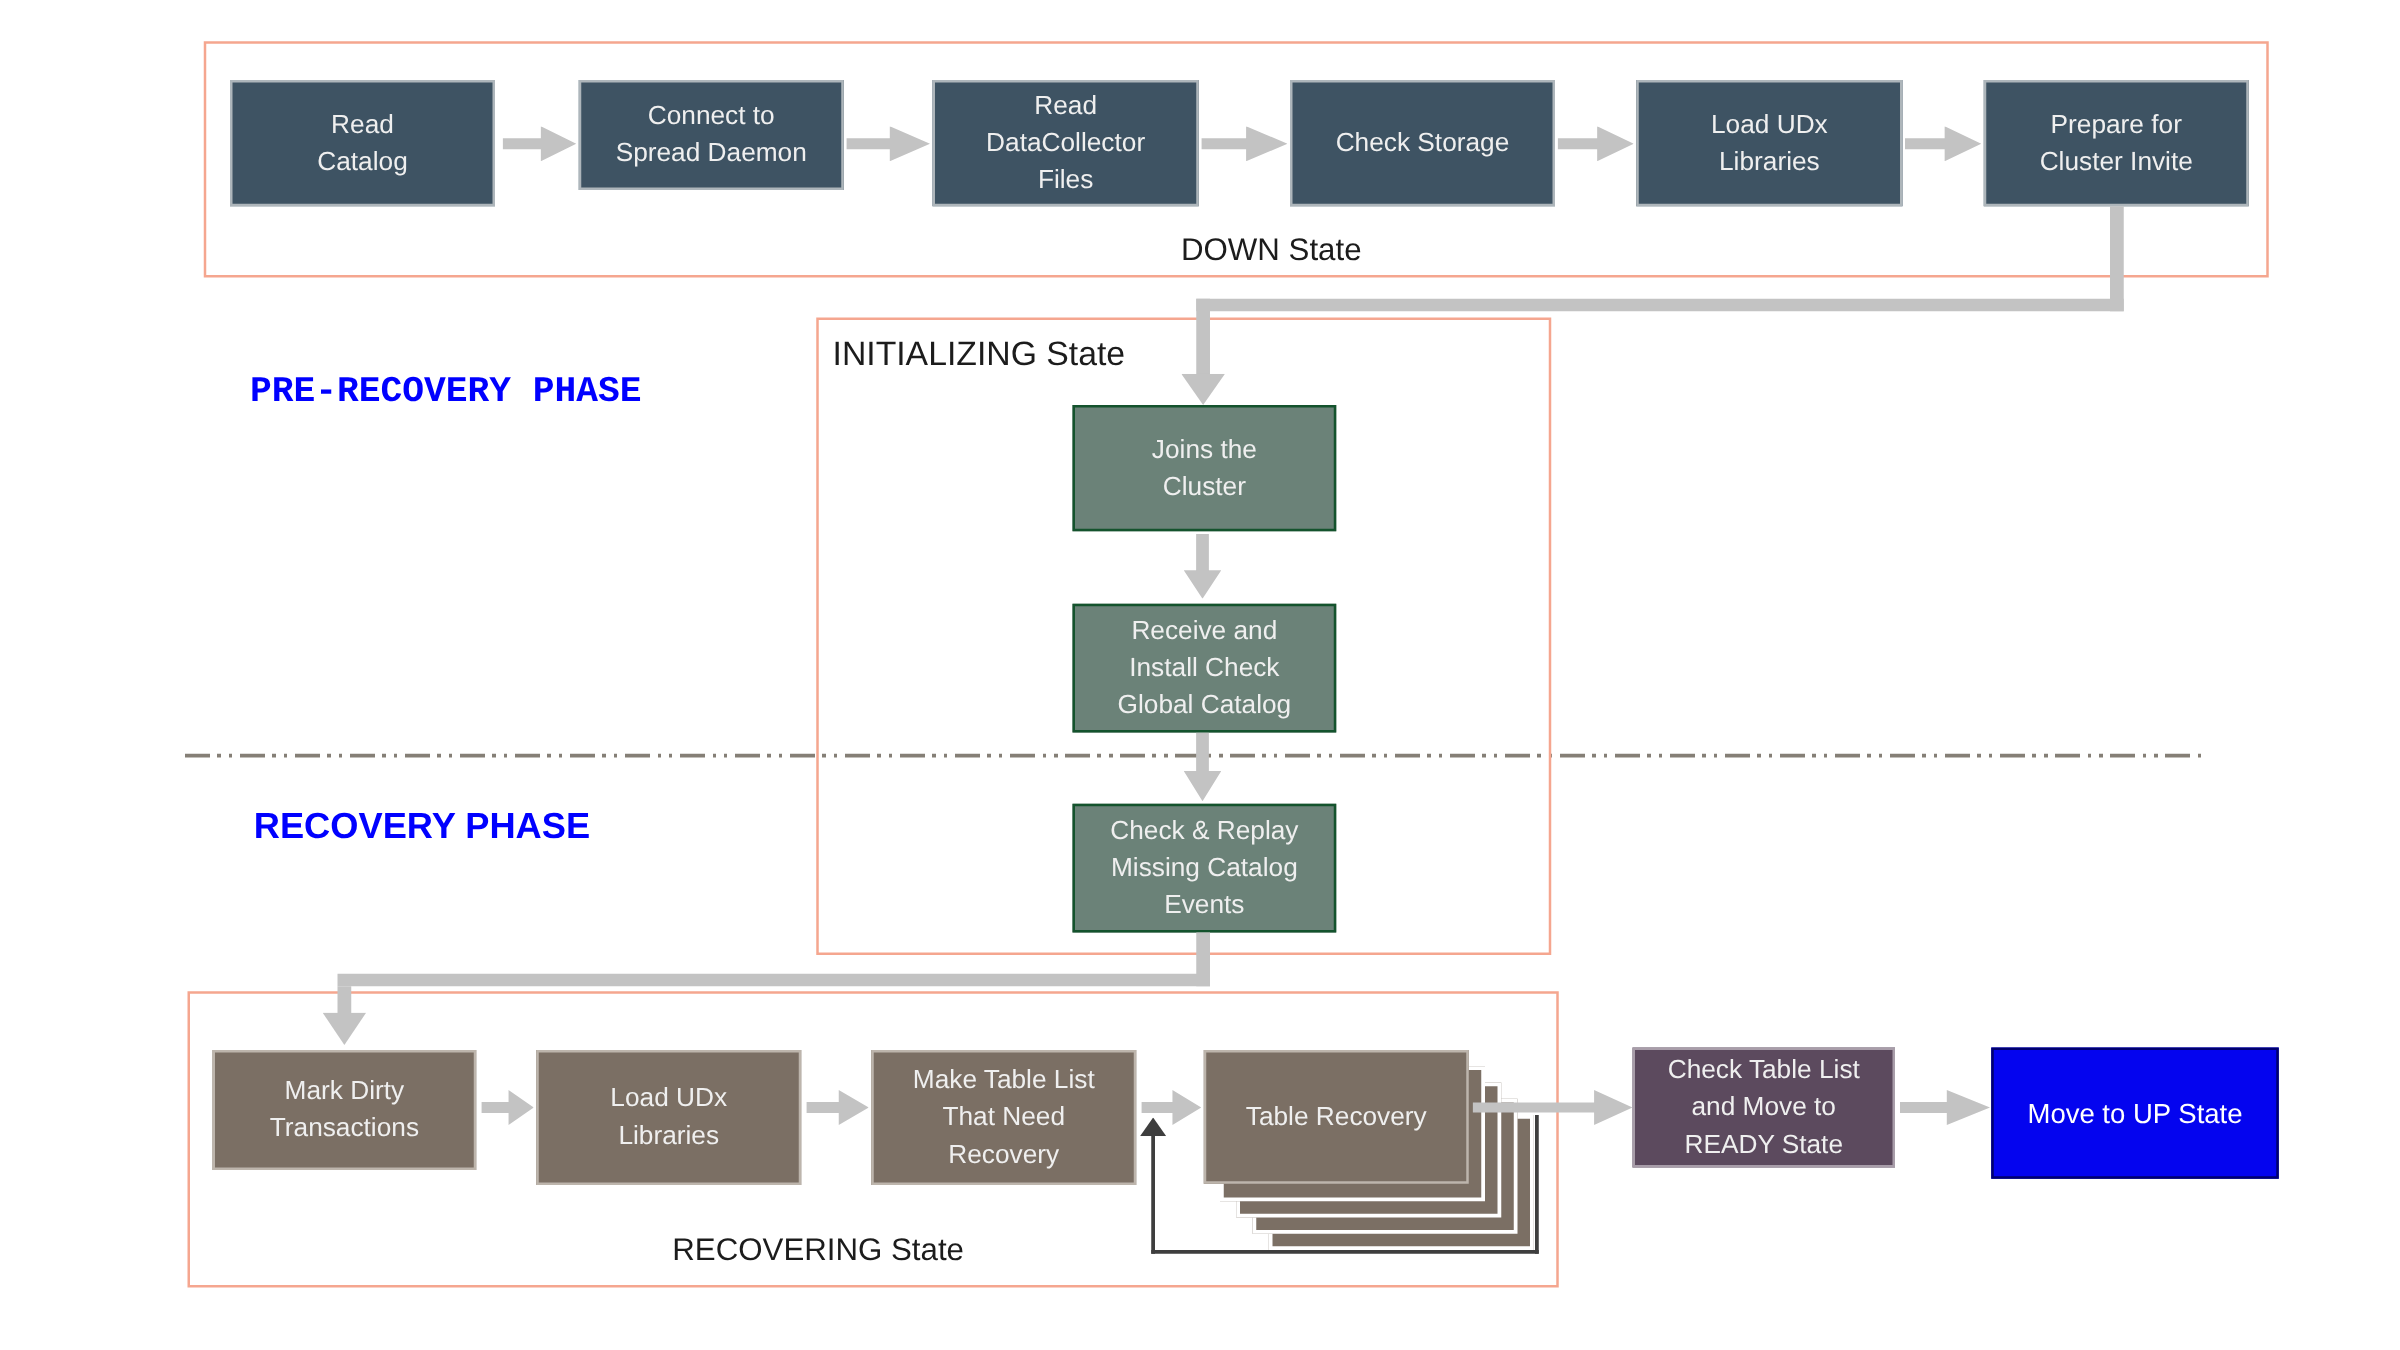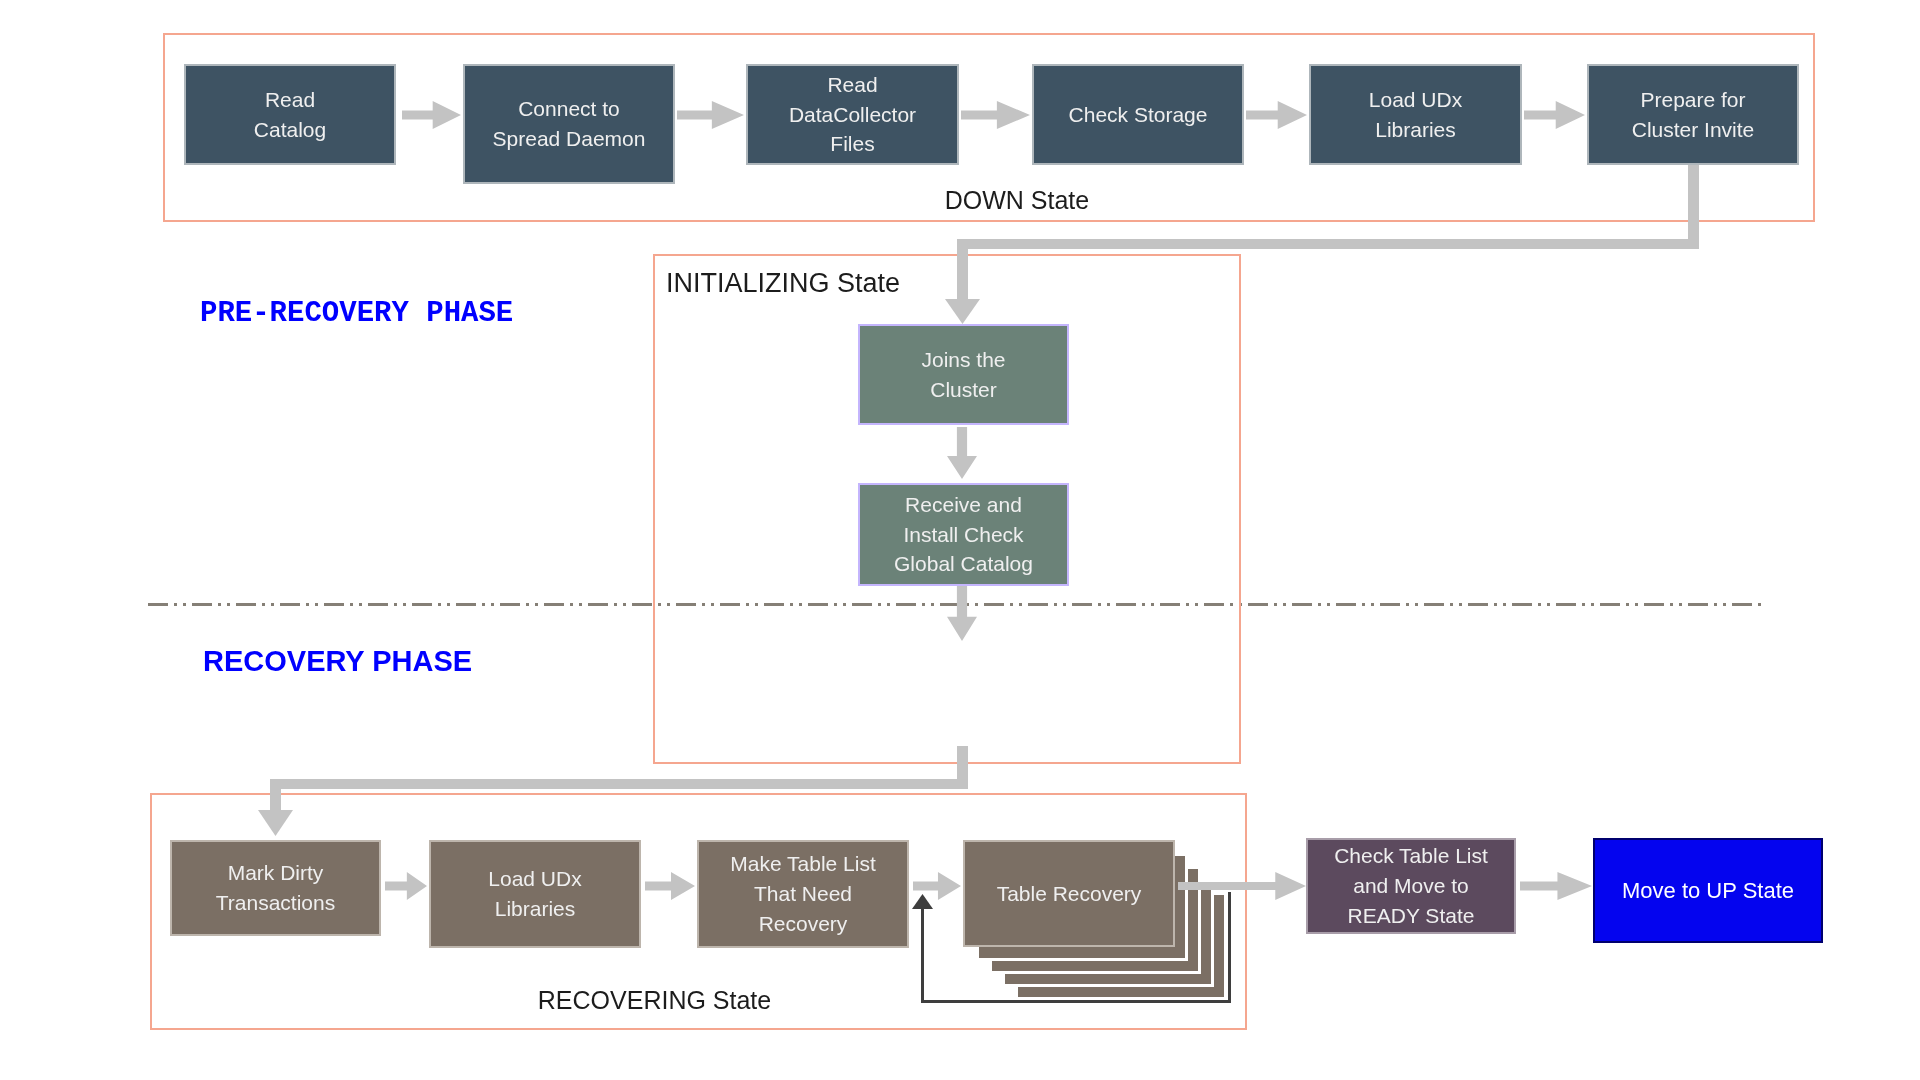--- a/index.html
+++ b/index.html
@@ -10,21 +10,21 @@
   .container{
     position:absolute;border:2px solid #f5a68f;background:transparent;
     box-sizing:border-box;z-index:1;
   }
   .box{
     position:absolute;display:flex;align-items:center;justify-content:center;
     text-align:center;color:#efefef;font-size:21px;line-height:1.42;
     white-space:pre-line;box-sizing:border-box;z-index:4;
   }
   .slate{background:#3e5363;border:2px solid #aeb6bb;}
-  .green{background:#6b8278;border:2px solid #c4b5fd;}
+  .green{background:#6b8278;border:2px solid #14532d;}
   .taupe{background:#7b6f64;border:2px solid #bdb5ac;}
   .purple{background:#5c4a5e;border:2px solid #a89da9;}
   .blueact{background:#0404ef;border:2px solid #00006e;color:#ffffff;font-size:22px;}
   .layer{position:absolute;background:#7b6f64;border:3px solid #ffffff;box-sizing:border-box;z-index:3;}
   .harrow{position:absolute;height:28px;background:#c3c3c3;z-index:6;
     clip-path:polygon(0 34%,52% 34%,52% 0,100% 50%,52% 100%,52% 66%,0 66%);}
   .harrow-long{position:absolute;height:28px;background:#c3c3c3;z-index:6;
     clip-path:polygon(0 36%,76% 36%,76% 0,100% 50%,76% 100%,76% 64%,0 64%);}
   .varrow{position:absolute;width:30px;background:#c3c3c3;z-index:6;
     clip-path:polygon(33% 0,67% 0,67% 56%,100% 56%,50% 100%,0 56%,33% 56%);}
@@ -56,21 +56,21 @@
 
   <div class="divider" style="left:148px;top:603px;width:1617px;"></div>
 
   <div class="container" style="left:163px;top:33px;width:1652px;height:189px;"></div>
   <div class="state-label centered" style="left:163px;top:186px;width:1652px;">DOWN State</div>
 
   <div class="box slate" style="left:184px;top:64px;width:212px;height:101px;">
     <span>Read
 Catalog</span>
   </div>
-  <div class="box slate" style="left:463px;top:64px;width:212px;height:120px;">
+  <div class="box slate" style="left:463px;top:64px;width:212px;height:88px;">
     <span>Connect to
 Spread Daemon</span>
   </div>
   <div class="box slate" style="left:746px;top:64px;width:213px;height:101px;">
     <span>Read
 DataCollector
 Files</span>
   </div>
   <div class="box slate" style="left:1032px;top:64px;width:212px;height:101px;">
     <span>Check Storage</span>
@@ -102,20 +102,25 @@
   <div class="state-label" style="left:666px;top:268px;font-size:27px;">INITIALIZING State</div>
 
   <div class="box green" style="left:858px;top:324px;width:211px;height:101px;">
     <span>Joins the
 Cluster</span>
   </div>
   <div class="box green" style="left:858px;top:483px;width:211px;height:103px;">
     <span>Receive and
 Install Check
 Global Catalog</span>
+  </div>
+  <div class="box green" style="left:858px;top:643px;width:211px;height:103px;">
+    <span>Check &amp; Replay
+Missing Catalog
+Events</span>
   </div>
 
   <div class="varrow" style="left:947px;top:427px;height:52px;"></div>
   <div class="varrow" style="left:947px;top:586px;height:55px;"></div>
 
   <div class="ebar" style="left:957px;top:746px;width:11px;height:43px;"></div>
   <div class="ebar" style="left:270px;top:779px;width:698px;height:10px;"></div>
   <div class="ebar" style="left:270px;top:789px;width:11px;height:23px;"></div>
   <div class="ehead-down" style="left:258px;top:810px;width:35px;height:26px;"></div>
 

